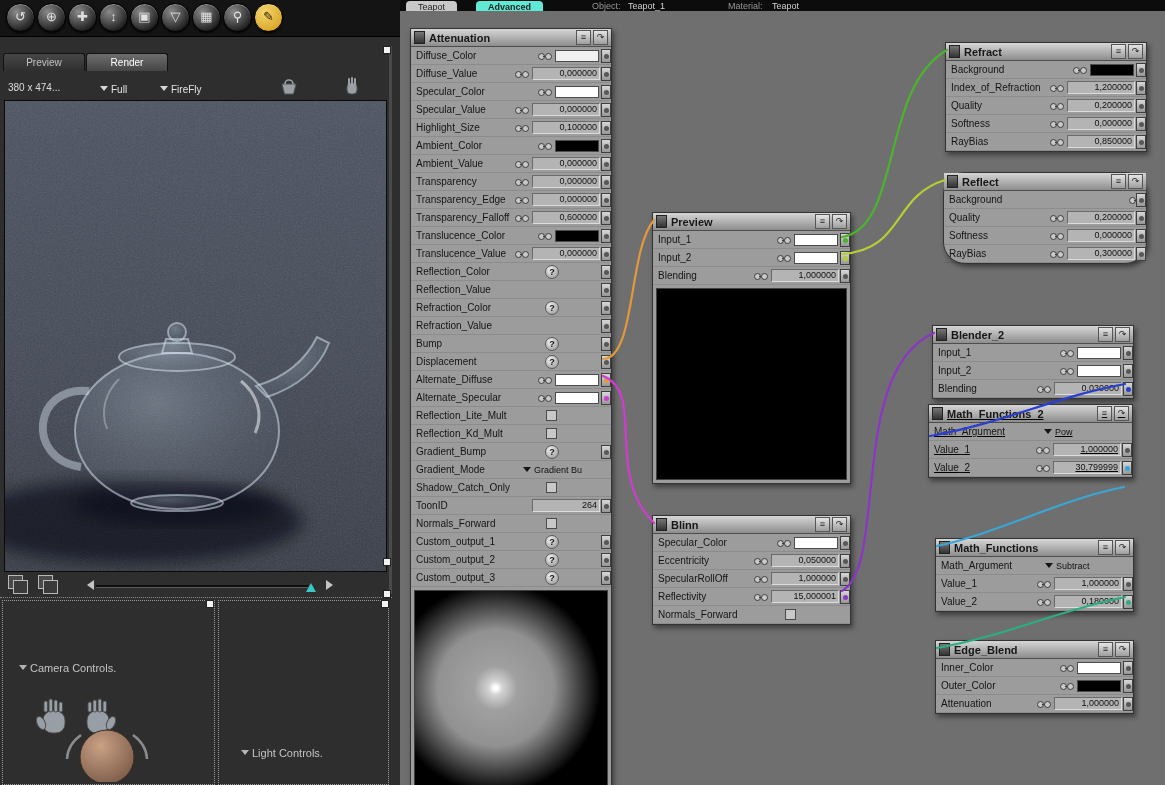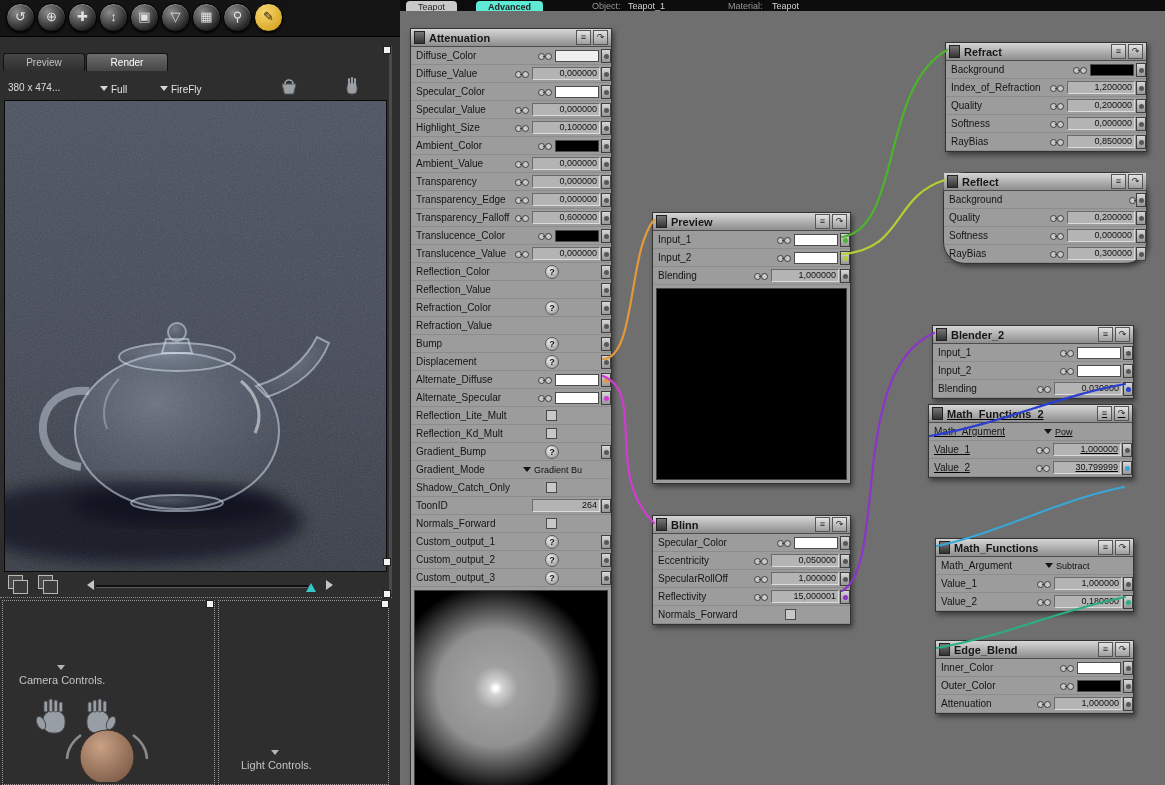--- a/index.html
+++ b/index.html
@@ -33,21 +33,21 @@
   .stack-icon{position:absolute;top:575px;width:13px;height:12px;border:1px solid #b9b9b9;background:#4a4a4a;}
   .stack-icon::after{content:"";position:absolute;left:4px;top:4px;width:13px;height:12px;border:1px solid #b9b9b9;background:#3a3a3a;}
   .slider-track{position:absolute;left:96px;top:585px;width:212px;height:2px;background:#101010;box-shadow:0 1px 0 #5a5a5a;}
   .arr-l{position:absolute;left:82px;top:580px;width:0;height:0;border:5px solid transparent;border-right:7px solid #c4c4c4;}
   .arr-r{position:absolute;left:326px;top:580px;width:0;height:0;border:5px solid transparent;border-left:7px solid #c4c4c4;}
   .teal-marker{position:absolute;left:306px;top:578px;width:0;height:0;border:5px solid transparent;border-bottom:9px solid #38c8c8;}
 
   .splitter{position:absolute;left:0;top:597px;width:392px;border-top:1px dotted #8a8a8a;}
 
   .panel{position:absolute;border:1px dotted #9a9a9a;background:#2e2e2e;}
-  .panel-label{position:absolute;font-size:11px;color:#c3c3c3;display:flex;align-items:center;white-space:nowrap;flex-direction:column;}
+  .panel-label{position:absolute;font-size:11px;color:#c3c3c3;display:flex;align-items:center;white-space:nowrap;}
   .panel-label .tri-down{border-top-color:#b5b5b5;}
 
   .vtrack{position:absolute;left:389px;top:46px;width:3px;height:548px;background:#4a4a4a;}
   .grip{position:absolute;width:6px;height:6px;background:#f2f2f2;border:1px solid #222;z-index:60;}
 
   
   .node-canvas{position:absolute;left:400px;top:0;width:765px;height:785px;background:#6f6f6f;}
   .nc-topbar{position:absolute;left:0;top:0;width:765px;height:11px;background:#0c0c0c;overflow:hidden;}
   .nctab{position:absolute;top:1px;height:12px;font-size:9px;line-height:13px;text-align:center;
          border-radius:4px 4px 0 0;padding:0 12px;color:#222;}

